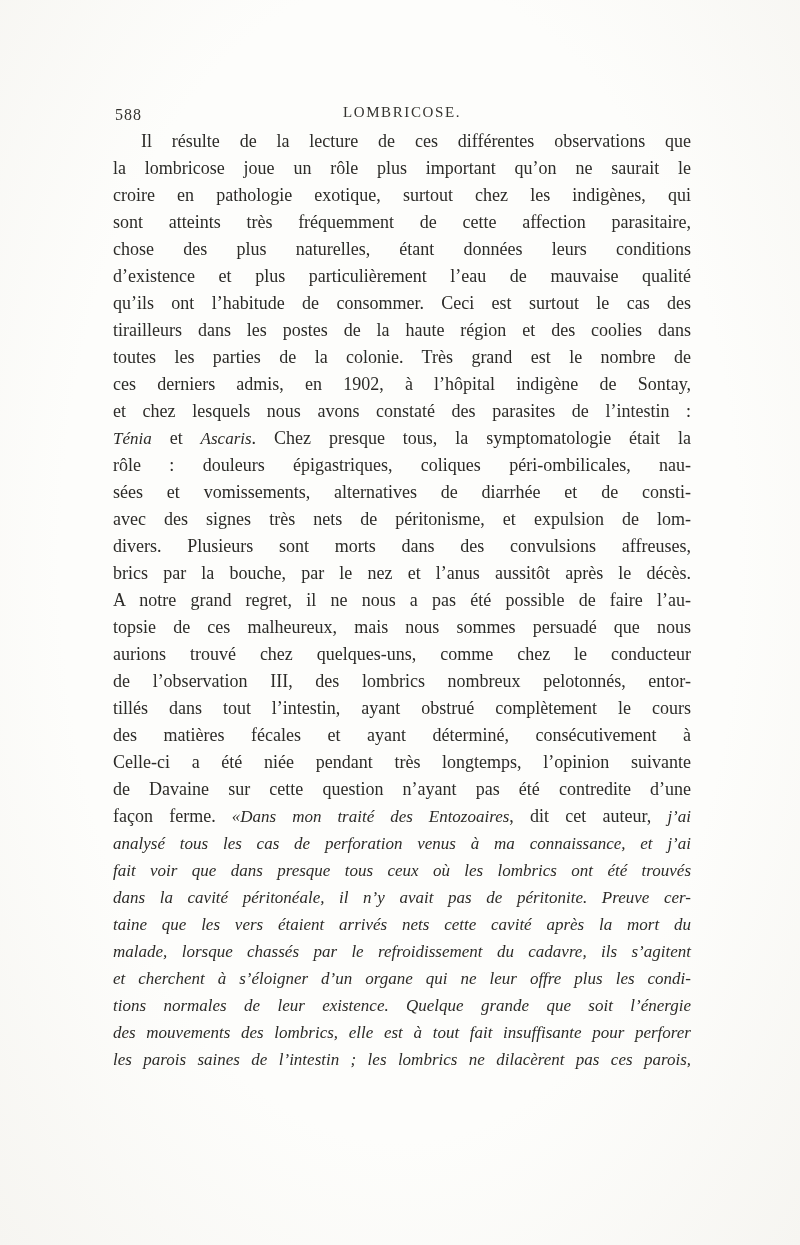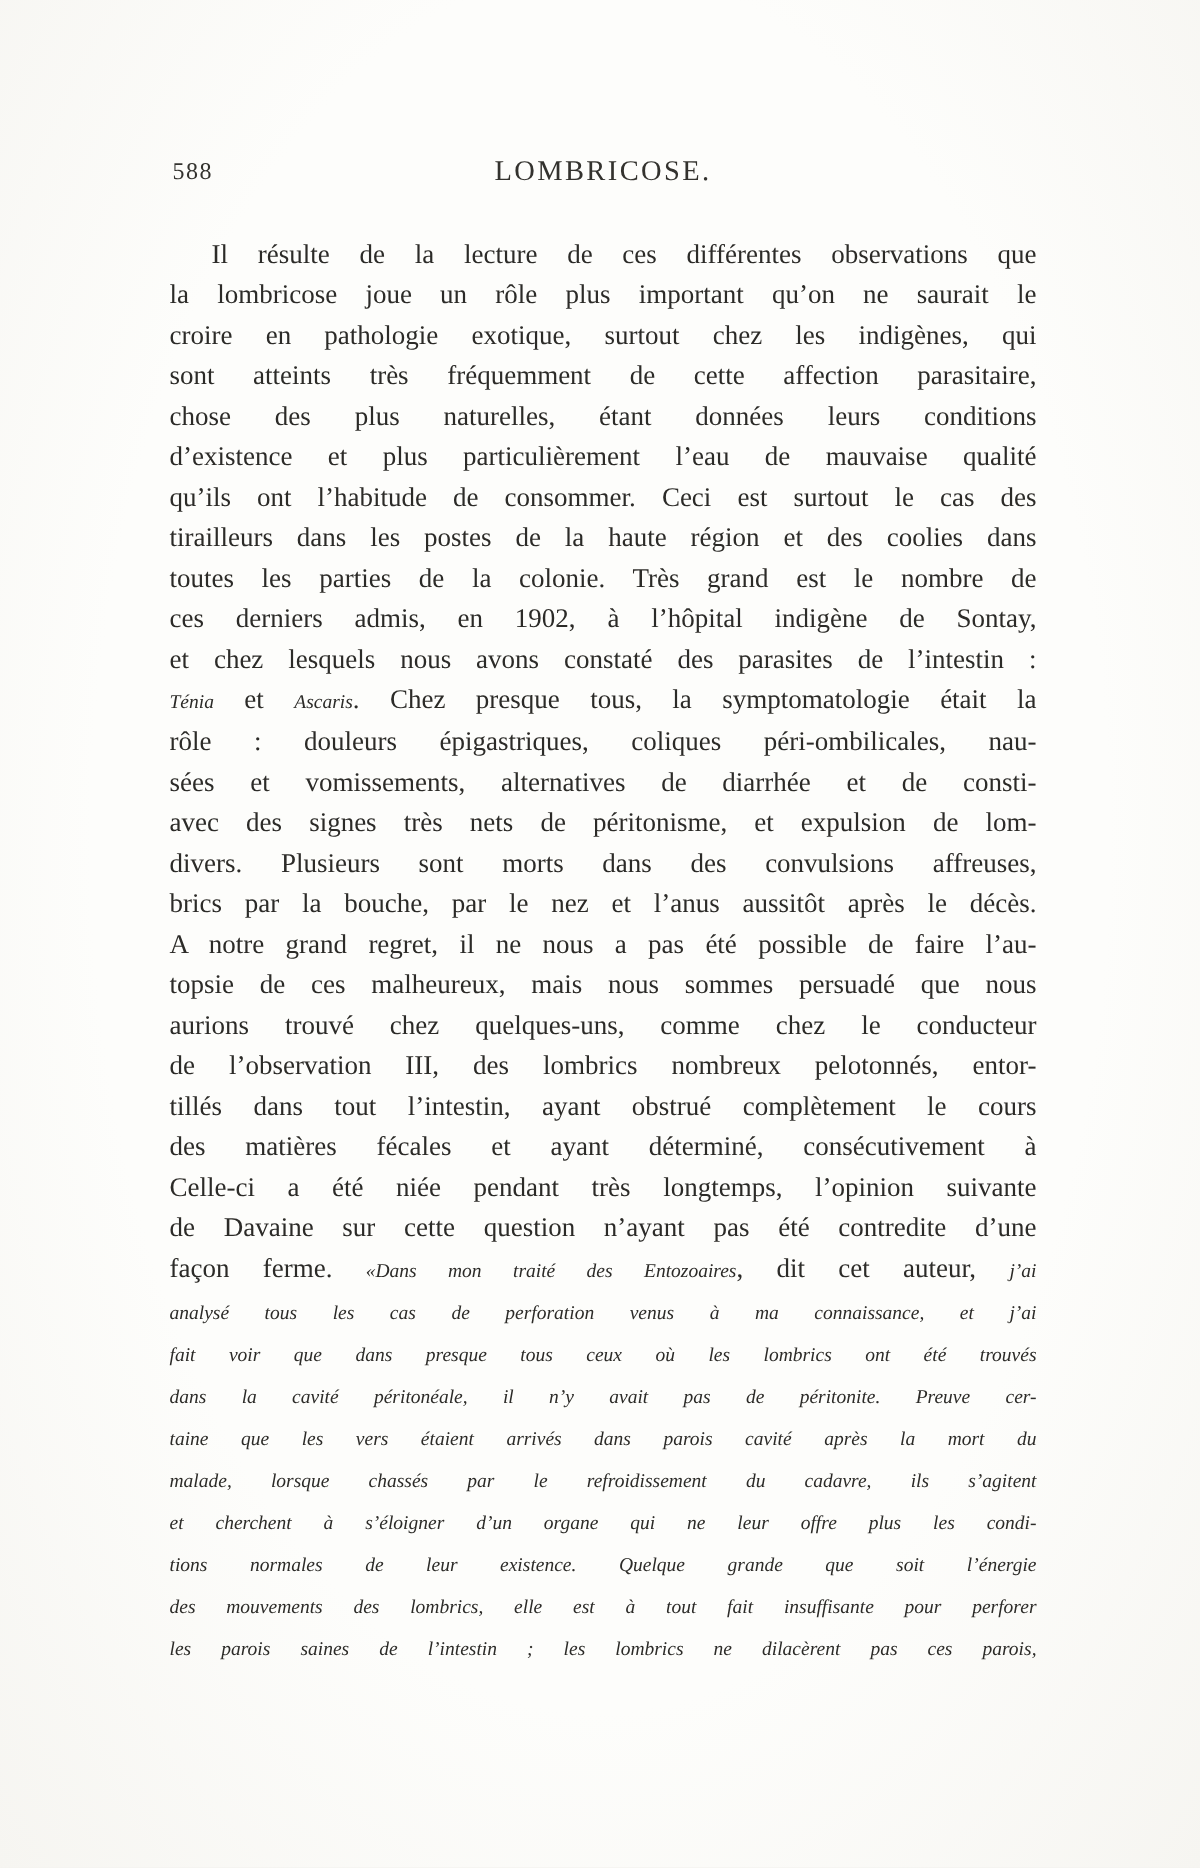--- a/index.html
+++ b/index.html
@@ -24,37 +24,37 @@
   .text-block {
     position: absolute;
     left: 113px;
     top: 104px;
     width: 578px;
   }
 
   .page-header {
     position: relative;
     height: 22px;
-    margin-bottom: 30px;
+    margin-bottom: 2px;
   }
 
   .page-number {
     position: absolute;
     left: 2px;
     top: 2px;
     font-size: 16px;
     letter-spacing: 1px;
     color: #33322e;
   }
 
   .running-title {
     display: block;
     width: 100%;
     text-align: center;
-    font-size: 19px;
+    font-size: 15px;
     letter-spacing: 1.6px;
     color: #33322e;
   }
 
   .body-text {
     font-size: 18px;
     line-height: 27px;
     color: #2c2b28;
   }
 
@@ -63,21 +63,21 @@
     text-align-last: justify;
     -moz-text-align-last: justify;
   }
 
   .line.indent {
     text-indent: 28px;
   }
 
   .seg-i {
     font-style: italic;
-    font-size: 13px;
+    font-size: 17px;
   }
 </style>
 </head>
 <body>
 
 <div class="scan-page">
   <div class="text-block">
 
     <div class="page-header">
       <span class="page-number">588</span>
@@ -107,21 +107,21 @@
         <div class="line"><span class="seg-r">aurions trouvé chez quelques-uns, comme chez le conducteur</span></div>
         <div class="line"><span class="seg-r">de l’observation III, des lombrics nombreux pelotonnés, entor-</span></div>
         <div class="line"><span class="seg-r">tillés dans tout l’intestin, ayant obstrué complètement le cours</span></div>
         <div class="line"><span class="seg-r">des matières fécales et ayant déterminé, consécutivement à</span></div>
         <div class="line"><span class="seg-r">Celle-ci a été niée pendant très longtemps, l’opinion suivante</span></div>
         <div class="line"><span class="seg-r">de Davaine sur cette question n’ayant pas été contredite d’une</span></div>
         <div class="line"><span class="seg-r">façon ferme. </span><span class="seg-i">«Dans mon traité des Entozoaires</span><span class="seg-r">, dit cet auteur, </span><span class="seg-i">j’ai</span></div>
         <div class="line"><span class="seg-i">analysé tous les cas de perforation venus à ma connaissance, et j’ai</span></div>
         <div class="line"><span class="seg-i">fait voir que dans presque tous ceux où les lombrics ont été trouvés</span></div>
         <div class="line"><span class="seg-i">dans la cavité péritonéale, il n’y avait pas de péritonite. Preuve cer-</span></div>
-        <div class="line"><span class="seg-i">taine que les vers étaient arrivés dans parois cavité après la mort du</span></div>
+        <div class="line"><span class="seg-i">taine que les vers étaient arrivés nets cette cavité après la mort du</span></div>
         <div class="line"><span class="seg-i">malade, lorsque chassés par le refroidissement du cadavre, ils s’agitent</span></div>
         <div class="line"><span class="seg-i">et cherchent à s’éloigner d’un organe qui ne leur offre plus les condi-</span></div>
         <div class="line"><span class="seg-i">tions normales de leur existence. Quelque grande que soit l’énergie</span></div>
         <div class="line"><span class="seg-i">des mouvements des lombrics, elle est à tout fait insuffisante pour perforer</span></div>
         <div class="line"><span class="seg-i">les parois saines de l’intestin ; les lombrics ne dilacèrent pas ces parois,</span></div>
       </div>
 
   </div>
 </div>
 

